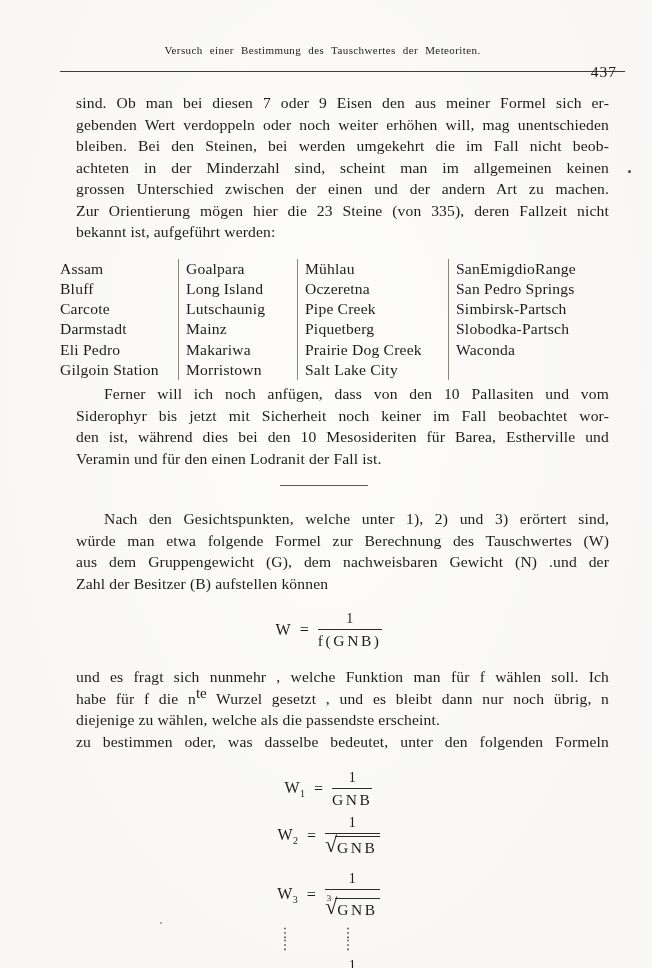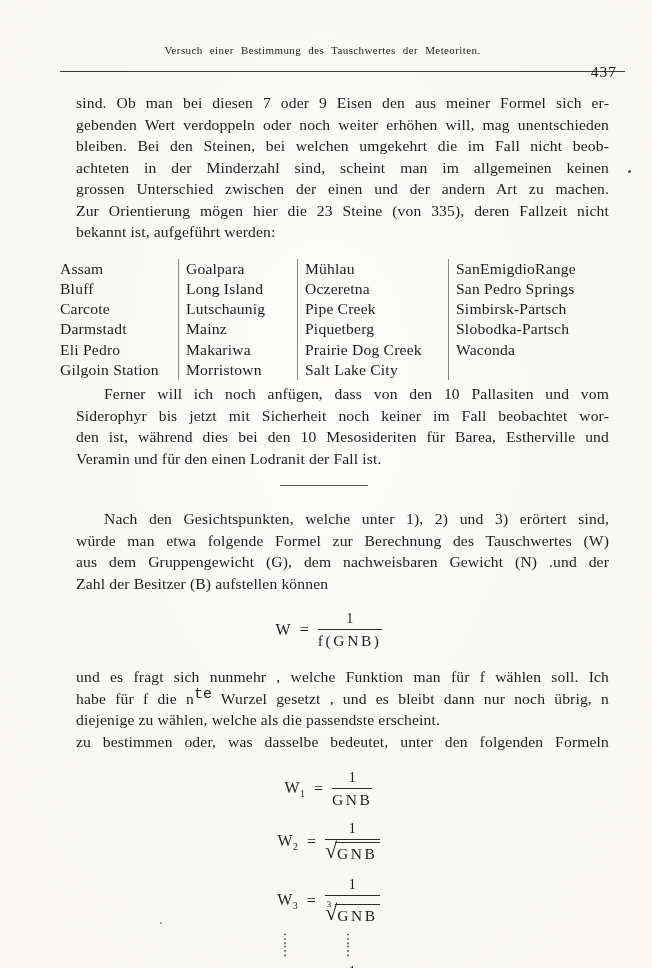--- a/index.html
+++ b/index.html
@@ -40,21 +40,21 @@
     font-size: 15.6px; line-height: 21.5px;
     letter-spacing: 0.15px;
     text-align: justify; text-align-last: justify;
     white-space: normal;
   }
   .para .ln.last { text-align-last: left; }
   .para .ln.indent { padding-left: 28px; }
   .mt-para1 { margin-top: 20px; }
   .mt-para2 { margin-top: 3px; }
   .mt-para3 { margin-top: 22px; }
-  sup.inline-sup { font-size: 15px; line-height: 0; letter-spacing: 0; font-family: Liberation Mono, monospace; }
+  sup.inline-sup { font-size: 15px; line-height: 0; letter-spacing: 0; }
   
   .met-table {
     display: grid;
     grid-template-columns: 118px 119px 151px 1fr;
     margin-top: 2px;
   }
   .tcol { padding-left: 7px; }
   .tcol:first-child { padding-left: 0; }
   .tcol + .tcol { border-left: 1px solid #88867f; }
   .tcell {
@@ -66,21 +66,21 @@
     border: 0; border-top: 1.1px solid #5a5953;
     width: 88px; margin: 9px 0 0 220px;
   }
   
   .formula {
     display: flex; align-items: center; justify-content: center;
     transform: translateX(-14px);
     font-size: 16px;
   }
   .fm-main { margin: 3px 0 2px 0; min-height: 40px; }
-  .fm-item { margin-top: 11px; min-height: 42px; justify-content: center; }
+  .fm-item { margin-top: 5px; min-height: 42px; justify-content: center; }
   .fm-w3   { margin-top: 12px; min-height: 52px; }
   .fm-wn   { margin-top: 2px;  min-height: 58px; }
   .fx-lhs { letter-spacing: 0.3px; }
   .fx-sub { font-size: 10px; vertical-align: -4px; letter-spacing: 0; }
   .fx-eq { margin: 0 9px; }
   .frac { display: inline-block; vertical-align: middle; text-align: center; }
   .frac .num {
     display: block; font-size: 14px;
     border-bottom: 1.2px solid #2a2a28;
     padding: 0 5px 2px 5px;
@@ -121,21 +121,21 @@
 
   <div class="running-head">
     <span class="head-title">Versuch einer Bestimmung des Tauschwertes der Meteoriten.</span>
     <span class="page-number">437</span>
   </div>
   <hr class="head-rule">
 
   <div class="para mt-para1">
     <div class="ln">sind. Ob man bei diesen 7 oder 9 Eisen den aus meiner Formel sich er-</div>
     <div class="ln">gebenden Wert verdoppeln oder noch weiter erhöhen will, mag unentschieden</div>
-    <div class="ln">bleiben. Bei den Steinen, bei welchen umgekehrt die im Fall nicht beob-</div>
+    <div class="ln">bleiben. Bei den Steinen, bei werden umgekehrt die im Fall nicht beob-</div>
     <div class="ln">achteten in der Minderzahl sind, scheint man im allgemeinen keinen</div>
     <div class="ln">grossen Unterschied zwischen der einen und der andern Art zu machen.</div>
     <div class="ln">Zur Orientierung mögen hier die 23 Steine (von 335), deren Fallzeit nicht</div>
     <div class="ln last">bekannt ist, aufgeführt werden:</div>
   </div>
 
   <div class="met-table">
     <div class="tcol">
       <div class="tcell">Assam</div>
       <div class="tcell">Bluff</div>

